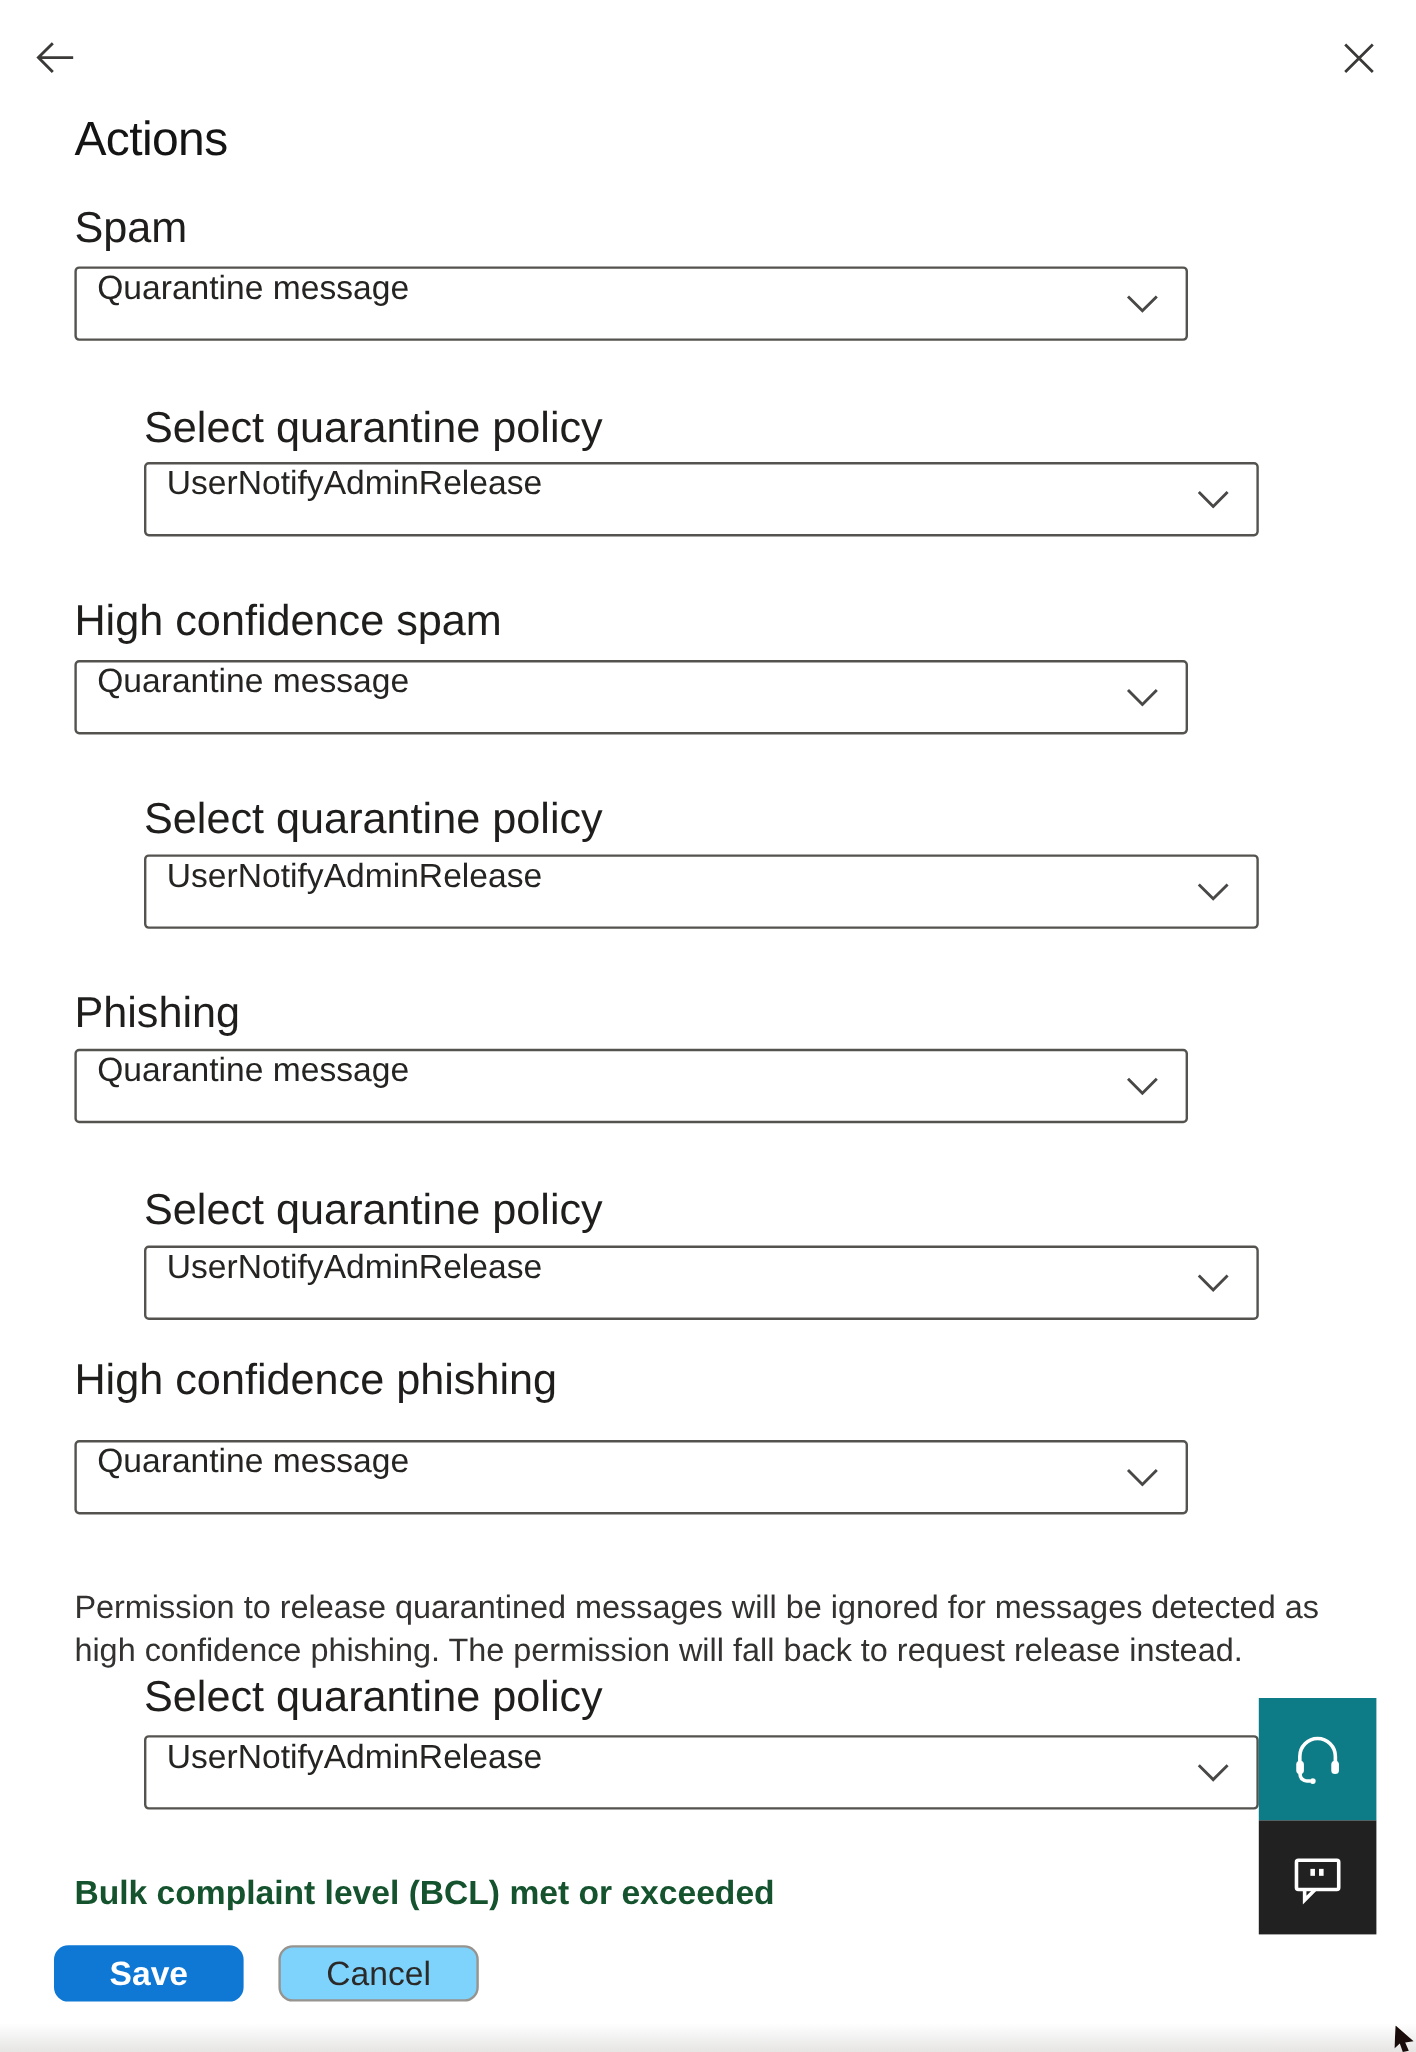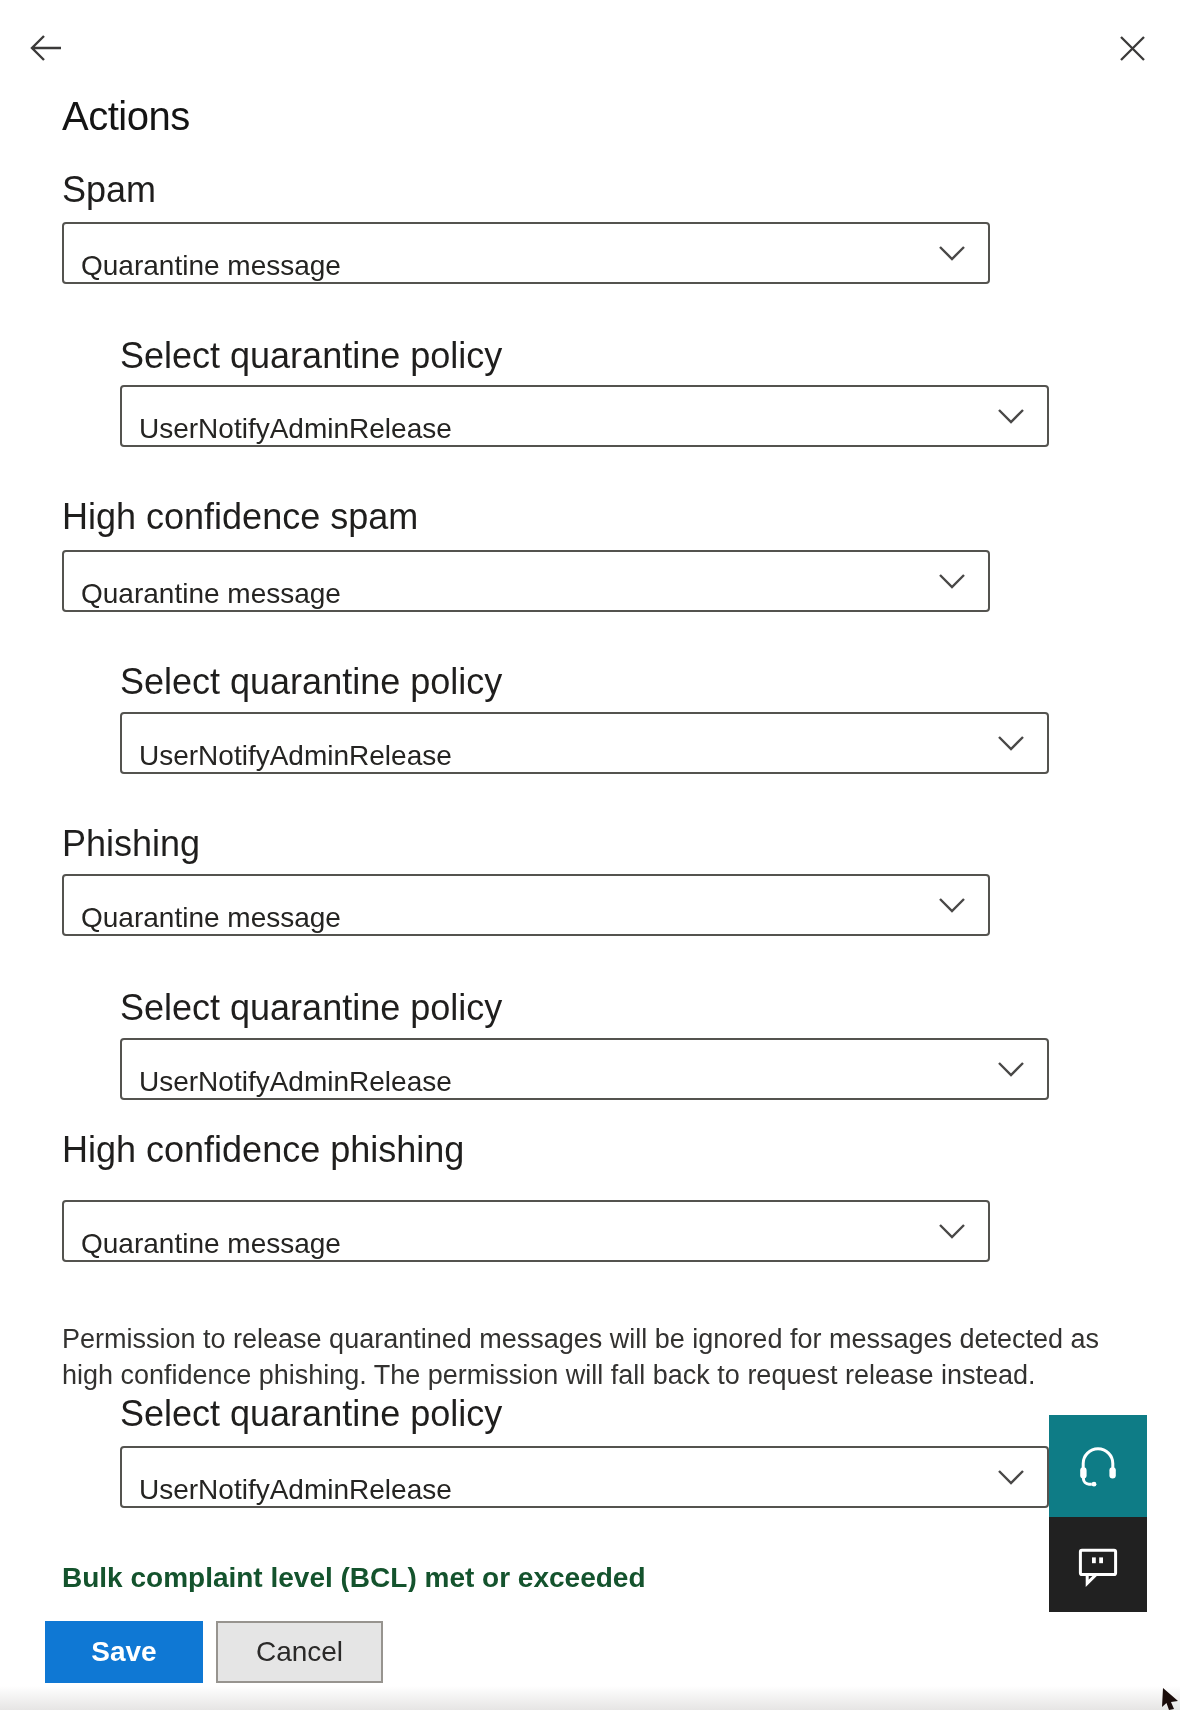--- a/index.html
+++ b/index.html
@@ -37,21 +37,21 @@
   }
   .pol-label { left:120px; }
 
   
   .dd {
     position:absolute;
     height:62px; width:928px;
     background:#ffffff;
     border:2px solid #54534f;
     border-radius:4px;
-    display:flex; align-items:flex-end;
+    display:flex; align-items:flex-start;
     padding:0 60px 0 17px;
     cursor:pointer;
   }
   .dd.indent { width:929px; }
   .dd .val {
     font-size:28px; color:#252422; white-space:nowrap;
     overflow:hidden; text-overflow:ellipsis;
   }
   .dd .chev {
     position:absolute; right:22px; top:50%;
@@ -79,36 +79,36 @@
     width:1180px; height:118px;
     background:#ffffff;
   }
   .bottom-fade {
     position:absolute; left:0; top:1686px;
     width:1180px; height:24px;
     background:linear-gradient(180deg, rgba(255,255,255,0) 0%, #e6e5e4 100%);
     pointer-events:none;
   }
   .btn {
-    position:absolute; top:1621px; height:62px;
+    position:absolute; top:1621px; height:47px;
     font-family:"Liberation Sans", sans-serif;
     font-size:28px;
-    border-radius:0;
+    border-radius:12px;
     display:flex; align-items:center; justify-content:center;
     cursor:pointer;
   }
   .btn-save {
     left:45px; width:158px;
     background:#0f78d4; color:#ffffff;
     border:2px solid #0f78d4;
     font-weight:600;
   }
   .btn-cancel {
-    left:216px; width:167px;
-    background:#e5e5e5; color:#2b2a29;
+    left:232px; width:167px;
+    background:#7dd3fc; color:#2b2a29;
     border:2px solid #97948f;
     font-weight:400;
   }
 
   
   .side-widget {
     position:absolute; left:1049px; width:98px;
     border:none; cursor:pointer;
     display:flex; align-items:center; justify-content:center;
   }

